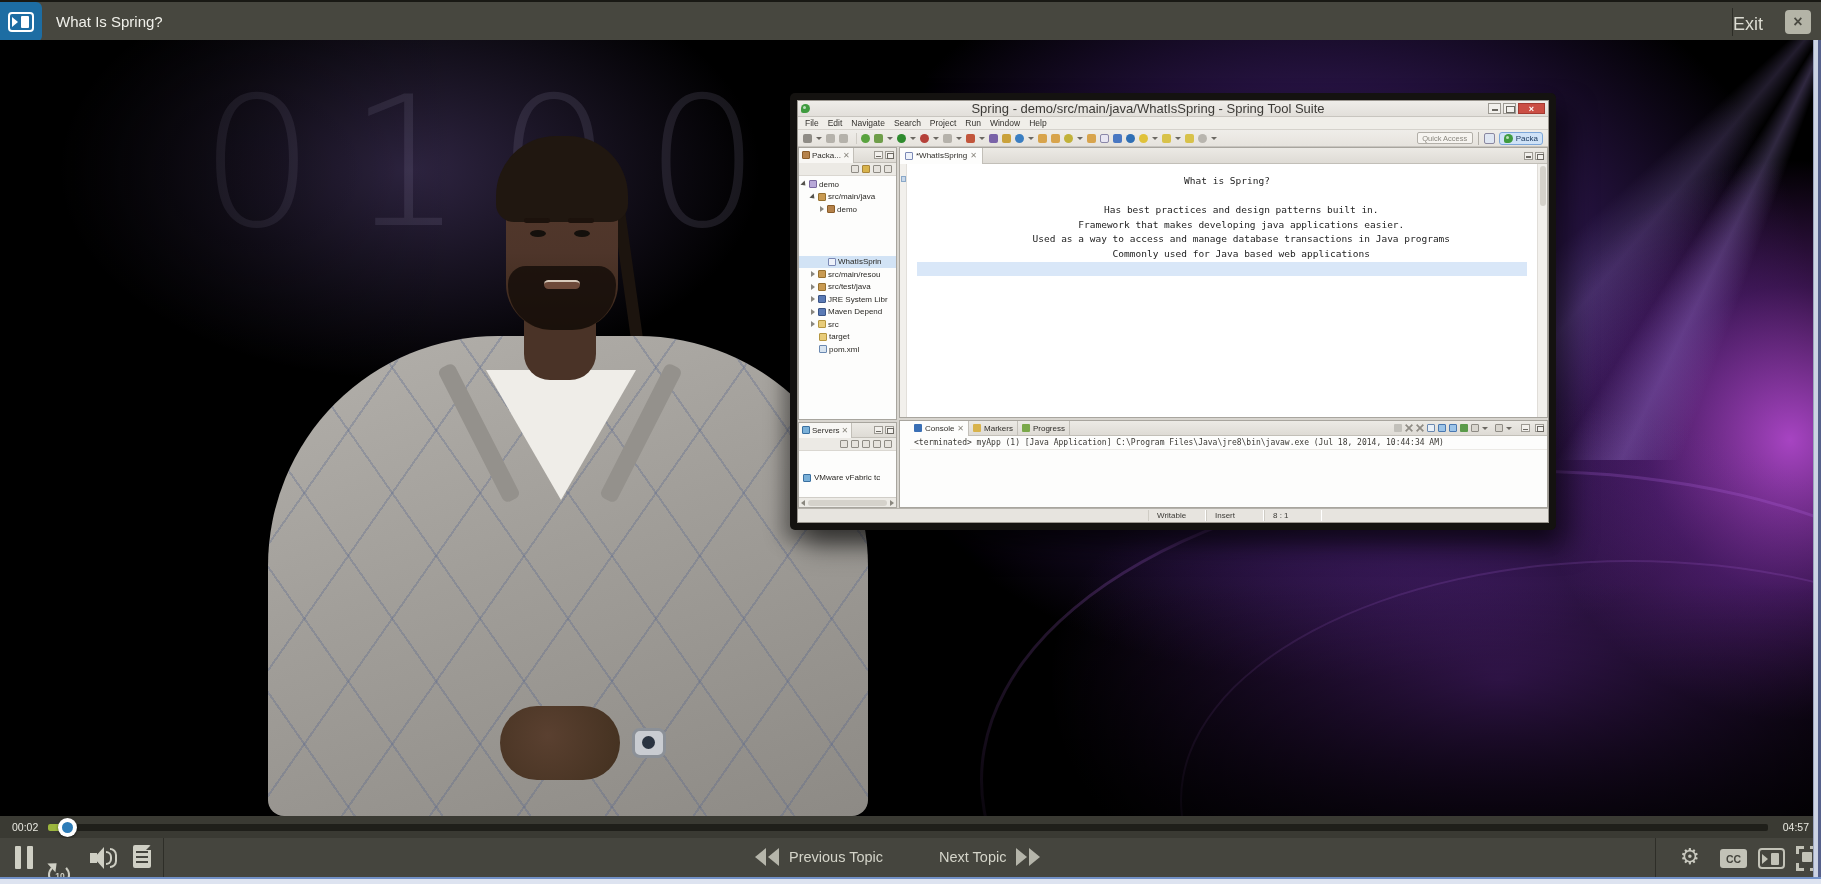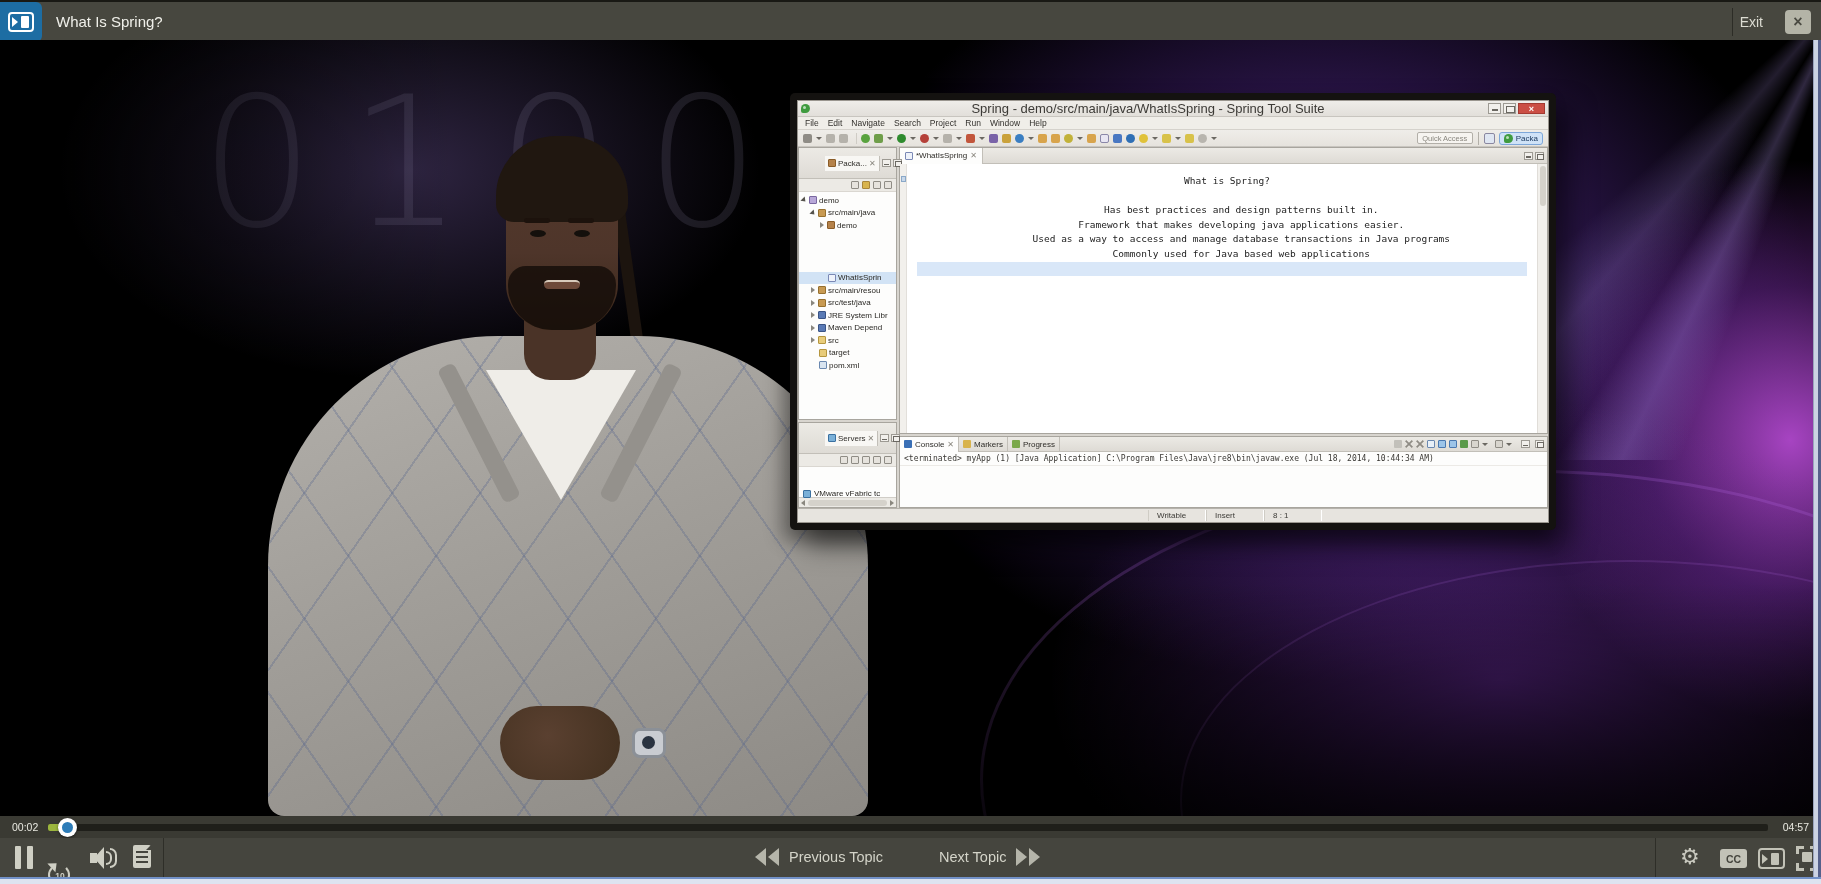--- a/index.html
+++ b/index.html
@@ -7,21 +7,21 @@
   .player { position:relative; width:1821px; height:884px; background:#45453e; overflow:hidden; }
 
   
   .top-bar { position:absolute; left:0; top:0; width:100%; height:40px; background:#47473f; border-top:2px solid #191914; }
   .sidebar-btn { position:absolute; left:0; top:0; width:42px; height:40px; background:#1d6da3; border-radius:0 6px 6px 0; display:flex; align-items:center; justify-content:center; cursor:pointer; }
   .sb-glyph { width:26px; height:20px; border:2px solid #fff; border-radius:4px; display:flex; align-items:center; padding-left:2px; }
   .sb-chev { width:0; height:0; border-left:6px solid #fff; border-top:5px solid transparent; border-bottom:5px solid transparent; }
   .sb-panel { width:8px; height:12px; background:#fff; margin-left:3px; border-radius:1px; }
   .top-title { position:absolute; left:56px; top:11px; font-size:15px; color:#f0f0ea; }
   .exit-divider { position:absolute; right:88px; top:6px; width:1px; height:28px; background:#2c2c26; }
-  .exit-label { position:absolute; right:58px; top:12px; font-size:14px; color:#dcdcd2; cursor:pointer; }
+  .exit-label { position:absolute; right:58px; top:12px; font-size:18px; color:#dcdcd2; cursor:pointer; }
   .exit-btn { position:absolute; right:10px; top:8px; width:26px; height:24px; background:#b4b4a7; border-radius:4px; color:#4a4a42; font-size:16px; font-weight:bold; display:flex; align-items:center; justify-content:center; cursor:pointer; }
 
   
   .video { position:absolute; left:0; top:40px; width:1821px; height:776px; background:#000; overflow:hidden; }
   .glow { position:absolute; border-radius:50%; }
   .glow1 { left:830px; top:-120px; width:980px; height:760px; background:radial-gradient(closest-side, rgba(109,62,172,0.95), rgba(70,35,120,0.55) 55%, rgba(0,0,0,0) 100%); }
   .glow2 { left:1530px; top:120px; width:520px; height:560px; background:radial-gradient(closest-side, rgba(196,80,228,0.85), rgba(140,50,190,0.4) 55%, rgba(0,0,0,0) 100%); }
   .glow3 { left:1050px; top:360px; width:900px; height:560px; background:radial-gradient(closest-side, rgba(120,50,180,0.55), rgba(0,0,0,0) 100%); }
   .glow4 { left:60px; top:-80px; width:700px; height:420px; background:radial-gradient(closest-side, rgba(92,72,130,0.5), rgba(0,0,0,0) 100%); }
   .ray { position:absolute; left:1380px; top:-60px; width:500px; height:480px; background:conic-gradient(from 200deg at 95% 0%, rgba(0,0,0,0) 0deg, rgba(190,160,255,0.25) 6deg, rgba(0,0,0,0) 12deg, rgba(190,160,255,0.18) 20deg, rgba(0,0,0,0) 28deg); }
@@ -80,21 +80,21 @@
   .qa-box { margin-left:auto; width:56px; height:12px; border:1px solid #b2afa8; background:#f6f4f0; color:#8a877f; font-size:7.5px; display:flex; align-items:center; justify-content:center; border-radius:2px; }
   .persp-sep { width:1px; height:13px; background:#b2afa8; margin:0 5px; }
   .persp-icon { width:11px; height:11px; border:1px solid #8a87a0; background:#dfe6f2; border-radius:2px; margin-right:4px; }
   .spring-btn { height:13px; display:flex; align-items:center; gap:3px; background:#cfe2f7; border:1px solid #7da7d9; border-radius:3px; padding:0 4px; font-size:8px; color:#1c3least0; color:#1c3a60; cursor:pointer; }
 
   .ide-main { flex:1; display:flex; gap:2px; background:#d8d5cf; min-height:0; }
   .left-col { width:99px; display:flex; flex-direction:column; gap:2px; }
   .panel { background:#f4f2ee; border:1px solid #a8a59e; display:flex; flex-direction:column; min-height:0; }
   .pe-panel { height:273px; }
   .srv-panel { flex:1; }
-  .panel-head { height:31px; background:linear-gradient(#eceae5,#dedbd5); display:flex; align-items:center; border-bottom:1px solid #c2bfb8;padding-left:26px; }
+  .panel-head { height:15px; background:linear-gradient(#eceae5,#dedbd5); display:flex; align-items:center; border-bottom:1px solid #c2bfb8; }
   .ptab { height:15px; display:flex; align-items:center; gap:2px; background:#f8f7f4; border-right:1px solid #c2bfb8; padding:0 3px; font-size:8px; color:#2e2c28; }
   .ptab-x { color:#8a877f; font-size:8px; cursor:pointer; }
   .phead-btns { margin-left:auto; display:flex; padding-right:2px; }
   .mini-btn { width:9px; height:8px; border:1px solid #9d9a93; background:#f2f0ec; margin-left:2px; position:relative; cursor:pointer; }
   .mini-btn.min::after { content:""; position:absolute; left:1px; bottom:1px; width:5px; height:1.5px; background:#6b6862; }
   .mini-btn.max::after { content:""; position:absolute; left:1px; top:1px; width:5px; height:4px; border:1px solid #6b6862; }
   .panel-tools { height:13px; display:flex; align-items:center; justify-content:flex-end; gap:3px; padding:0 4px; border-bottom:1px solid #dad7d1; background:#eceae5; }
   .pt-ico { width:8px; height:8px; border:1px solid #8f8c85; background:#e6e3dd; border-radius:1px; cursor:pointer; }
   .pt-ico.gold { background:#d8b34c; border-color:#a8853a; }
   .tree { flex:1; overflow:hidden; padding-top:2px; background:#fdfdfc; }
@@ -127,21 +127,21 @@
   .etab { height:16px; background:#fdfdfc; border-right:1px solid #c2bfb8; display:flex; align-items:center; gap:3px; padding:0 5px; font-size:8px; color:#2e2c28; }
   .editor-body { flex:1; display:flex; position:relative; background:#fff; min-height:0; }
   .gutter { width:7px; background:#f2f0ec; border-right:1px solid #e2dfda; }
   .gutter-mark { position:absolute; left:1px; top:12px; width:5px; height:6px; background:#c8d8ea; border:1px solid #8aa8c8; }
   .code { flex:1; padding:10px 0 0 10px; font-family:"DejaVu Sans Mono", monospace; font-size:9.5px; line-height:14.6px; color:#1c1c1c; position:relative; }
   .cline { white-space:pre; min-height:14.6px; }
   .cline.hl { background:#d9e7f8; margin-right:10px; }
   .vscroll { width:10px; background:#f2f0ec; border-left:1px solid #e0ddd8; position:relative; }
   .vthumb { position:absolute; left:2px; top:2px; width:6px; height:40px; background:#d5d2cb; border-radius:3px; cursor:pointer; }
 
-  .console-panel { height:72px; border:1px solid #a8a59e; background:#fdfdfc; display:flex; flex-direction:column; }
+  .console-panel { height:88px; border:1px solid #a8a59e; background:#fdfdfc; display:flex; flex-direction:column;padding-left:10px; }
   .con-head { height:15px; background:linear-gradient(#eceae5,#dedbd5); display:flex; align-items:center; border-bottom:1px solid #c2bfb8; }
   .con-tab { height:15px; display:flex; align-items:center; gap:3px; padding:0 4px; font-size:8px; color:#2e2c28; border-right:1px solid #c2bfb8; cursor:pointer; }
   .con-tab.sel { background:#fdfdfc; }
   .ci { width:8px; height:8px; border-radius:1px; }
   .ci-console{background:#3a6fb5;} .ci-markers{background:#d8b34c;} .ci-progress{background:#7aa84a;}
   .con-tools { margin-left:auto; display:flex; align-items:center; gap:3px; padding-right:3px; }
   .ct { width:8px; height:8px; border-radius:1px; cursor:pointer; }
   .ct-stop{background:#c2c0ba;} .ct-x{background:#8f8c85; clip-path:polygon(15% 0,50% 35%,85% 0,100% 15%,65% 50%,100% 85%,85% 100%,50% 65%,15% 100%,0 85%,35% 50%,0 15%);}
   .ct-box{background:#e8f0f8; border:1px solid #6a88b0;} .ct-boxsel{background:#9cc4e8; border:1px solid #4a78b0;}
   .ct-green{background:#5a9a4a;} .ct-mon{background:#d8d5ce; border:1px solid #8f8c85;}

